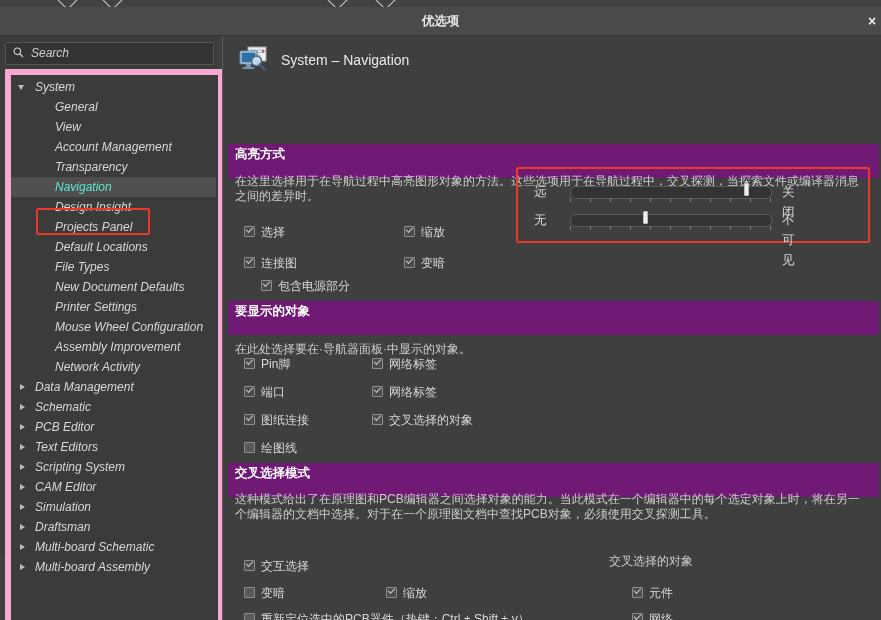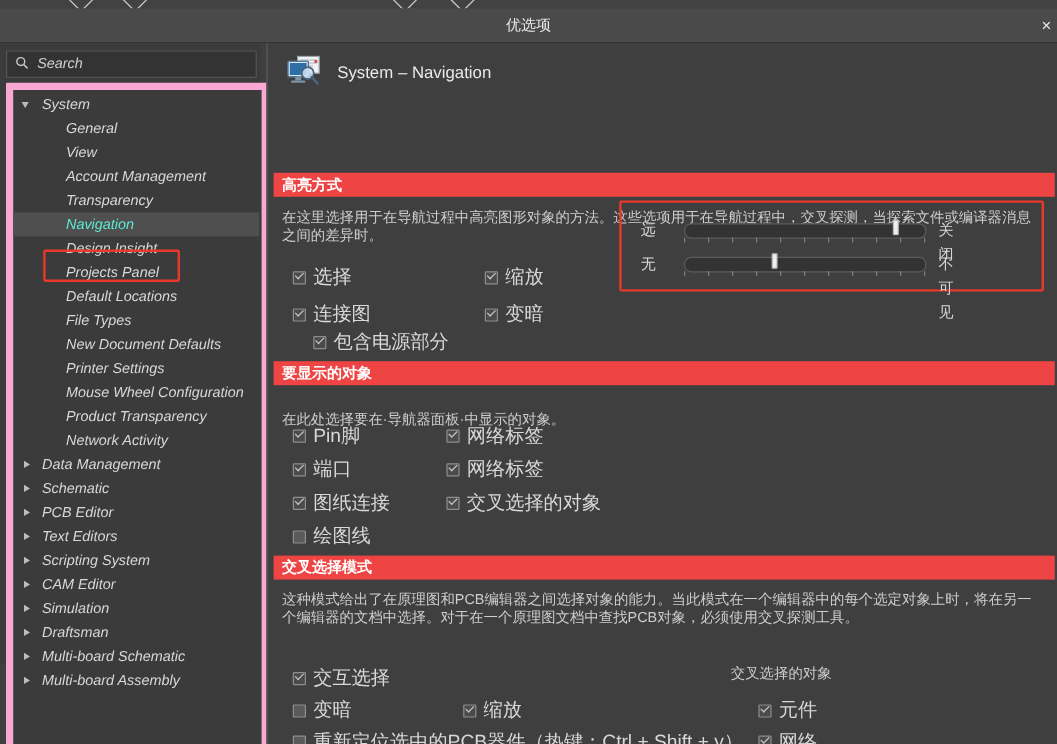--- a/index.html
+++ b/index.html
@@ -15,21 +15,21 @@
   
   .topstrip{position:absolute;left:0;top:0;width:881px;height:7px;background:#424242;overflow:hidden;}
   .chev{position:absolute;top:-8px;width:14px;height:14px;border-left:1.5px solid #cfcfcf;border-bottom:1.5px solid #cfcfcf;transform:rotate(-45deg);}
   .chev.c1{left:60px;}
   .chev.c2{left:105px;}
   .chev.c3{left:330px;}
   .chev.c4{left:378px;}
 
   
   .titlebar{position:absolute;left:0;top:7px;width:881px;height:28px;background:#4a4a4a;
-    border-bottom:1px solid #343434;}
+    border-bottom:1px solid #343434;font-weight:bold;}
   .titlebar .title{position:absolute;left:0;top:0;width:881px;height:28px;line-height:28px;
     text-align:center;font-size:12.5px;color:#e8e8e8;}
   .titlebar .closebtn{position:absolute;right:2px;top:5px;width:14px;height:18px;
     line-height:18px;text-align:center;color:#e9e9e9;font-size:14px;cursor:pointer;overflow:hidden;}
 
   
   .leftpane{position:absolute;left:0;top:36px;width:217px;height:517px;background:#3b3b3b;font-style:italic;}
   .searchbox{position:absolute;left:5px;top:6px;width:207px;height:21px;background:#333333;
     border:1px solid #545454;border-radius:1px;}
   .searchbox .sicon{position:absolute;left:7px;top:4px;width:11px;height:11px;}
@@ -53,35 +53,35 @@
     border:2px solid #e8392a;border-radius:2px;pointer-events:none;}
 
   
   .rightpane{position:absolute;left:222px;top:36px;width:659px;height:584px;background:#3f3f3f;
     border-left:1px solid #5b5b5b;}
   .pagehead{position:absolute;left:0;top:0;width:659px;height:48px;}
   .pagehead .pgicon{position:absolute;left:16px;top:10px;width:30px;height:27px;}
   .pagehead .pgtitle{position:absolute;left:58px;top:0;height:48px;line-height:48px;
     font-size:14px;color:#e9e9e9;}
 
-  .secbar{position:absolute;left:5px;width:651px;height:20px;background:#ef4444;}
+  .secbar{position:absolute;left:5px;width:651px;height:34px;background:#701a75;}
   .secbar .sectext{position:absolute;left:7px;top:0;height:20px;line-height:20px;
     font-size:12.5px;font-weight:bold;color:#ffffff;}
 
   .desc{position:absolute;font-size:12px;color:#cdcdcd;line-height:15px;}
 
   
   .cb{position:absolute;width:11px;height:11px;box-sizing:border-box;border:1px solid #8e8e8e;
     border-radius:1px;background:#4b4b4b;cursor:pointer;}
   .cb.off{background:#5a5a5a;border-color:#8e8e8e;}
   .cb .tick{position:absolute;left:1px;top:0px;width:6px;height:3px;
     border-left:1.6px solid #c9c9c9;border-bottom:1.6px solid #c9c9c9;transform:rotate(-45deg);}
   .cbrow{position:absolute;height:14px;}
   .cbrow .cblbl{position:absolute;left:17px;top:-2px;height:16px;line-height:16px;
-    font-size:16px;color:#d8d8d8;white-space:nowrap;cursor:pointer;}
+    font-size:12px;color:#d8d8d8;white-space:nowrap;cursor:pointer;}
 
   
   .redbox-sliders{position:absolute;left:516px;top:167px;width:350px;height:72px;
     border:2px solid #e8392a;border-radius:2px;}
   .sliderrow{position:absolute;height:20px;}
   .sliderrow .slbl{position:absolute;top:0;height:20px;line-height:20px;font-size:12.5px;color:#d8d8d8;}
   .sliderrow .slbl.left{left:0;}
   .sliderrow .slbl.right{left:248px;}
   .track{position:absolute;left:36px;top:4px;width:200px;height:11px;background:#333333;
     border:1px solid #5c5c5c;border-radius:6px;cursor:pointer;}
@@ -154,21 +154,21 @@
           <div class="node lvl1">
             <span class="lbl">New Document Defaults</span>
           </div>
           <div class="node lvl1">
             <span class="lbl">Printer Settings</span>
           </div>
           <div class="node lvl1">
             <span class="lbl">Mouse Wheel Configuration</span>
           </div>
           <div class="node lvl1">
-            <span class="lbl">Product Transparency</span>
+            <span class="lbl">Assembly Improvement</span>
           </div>
           <div class="node lvl1">
             <span class="lbl">Network Activity</span>
           </div>
           <div class="node lvl0">
             <span class="arr closed"></span>
             <span class="lbl">Data Management</span>
           </div>
           <div class="node lvl0">
             <span class="arr closed"></span>

